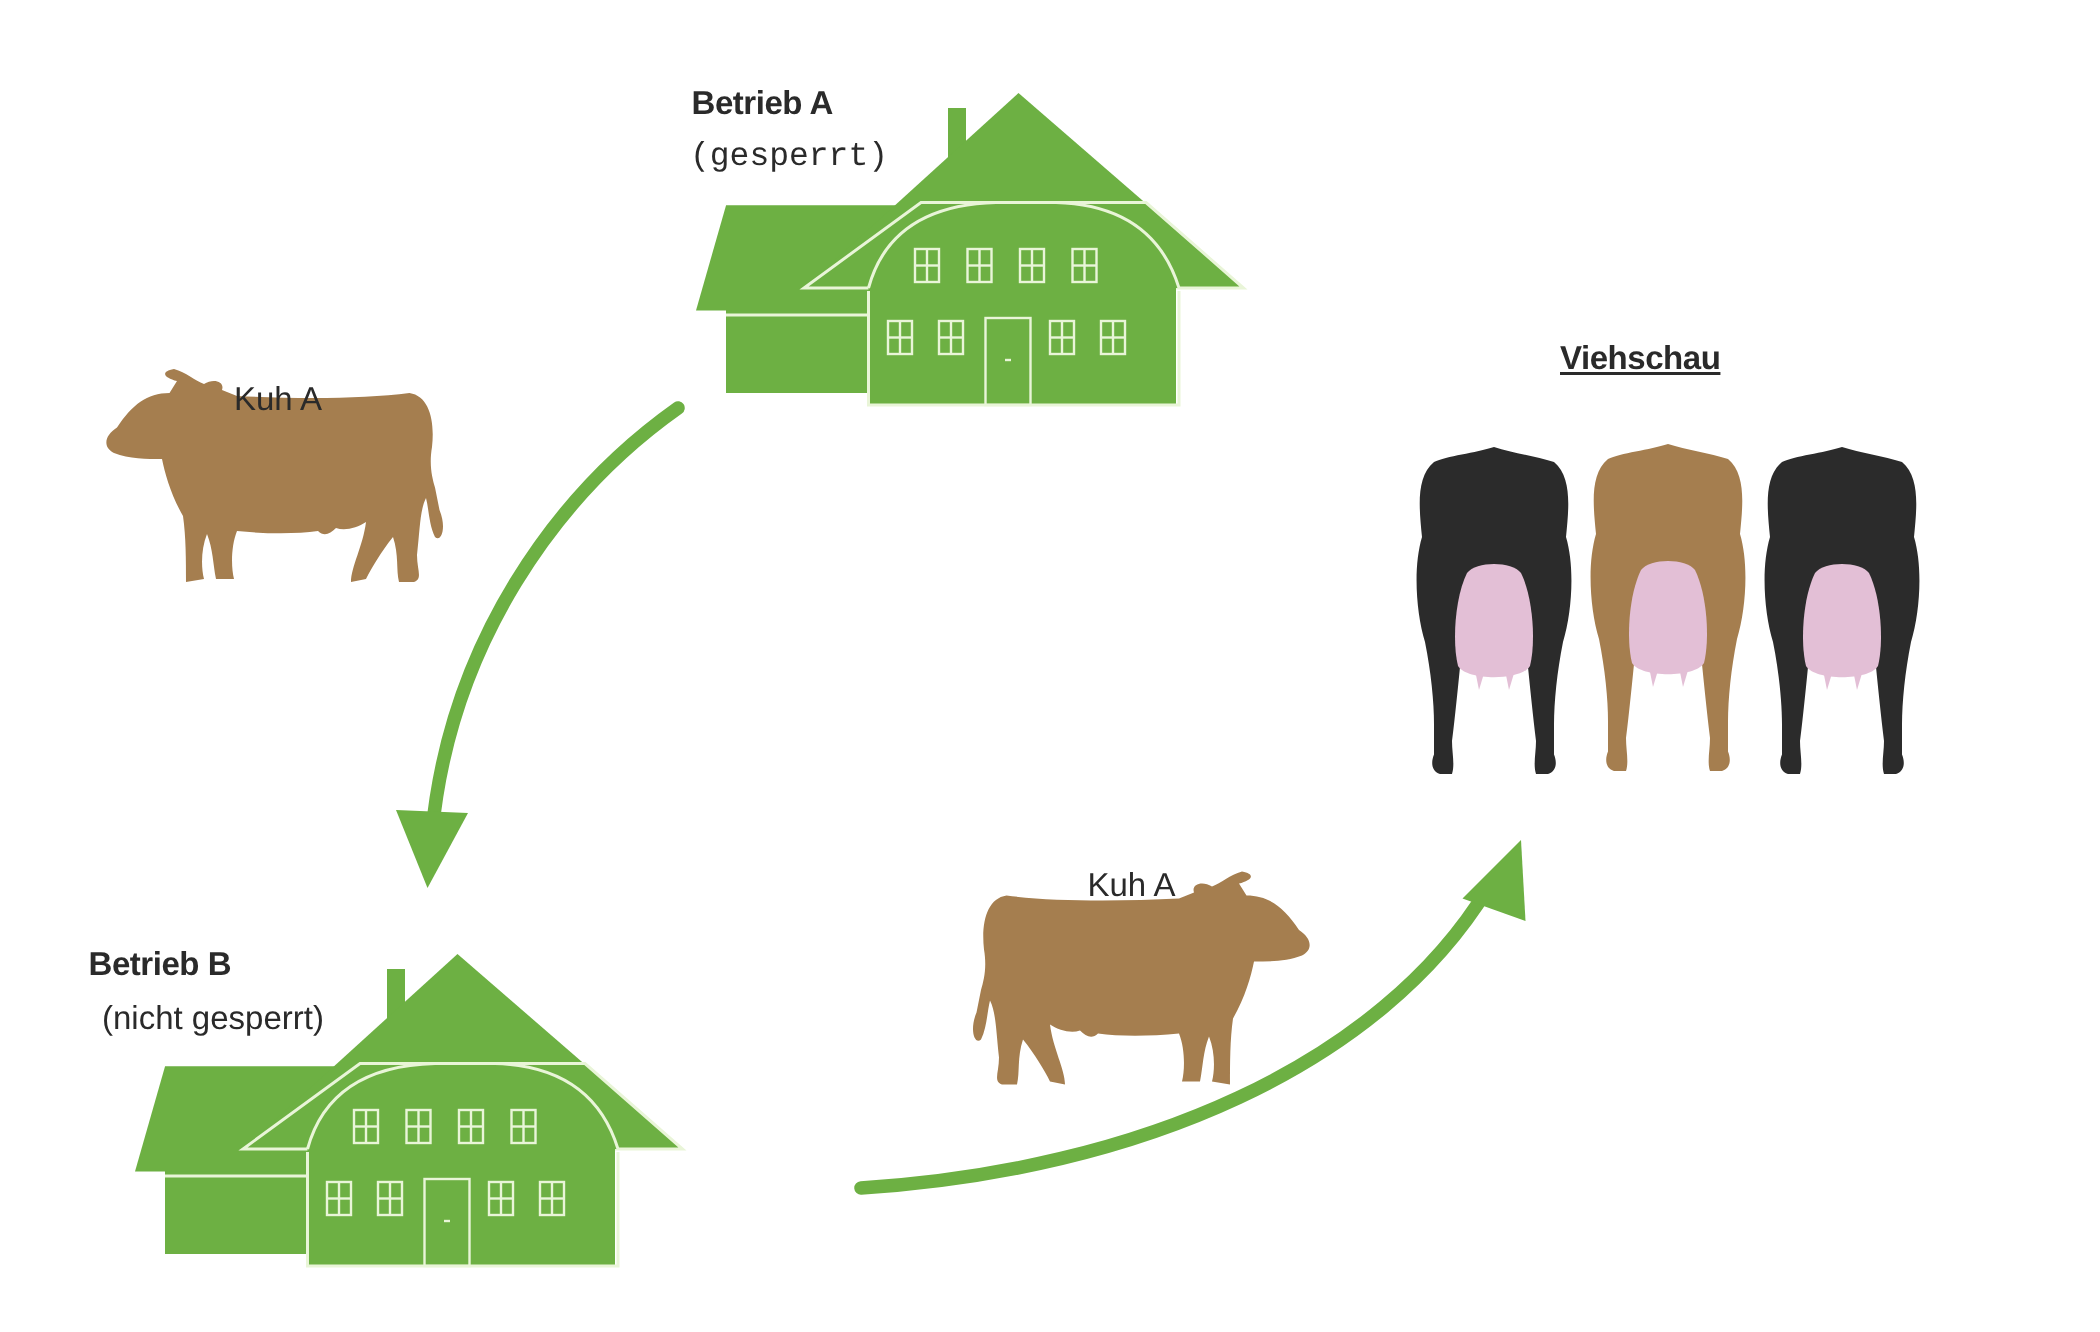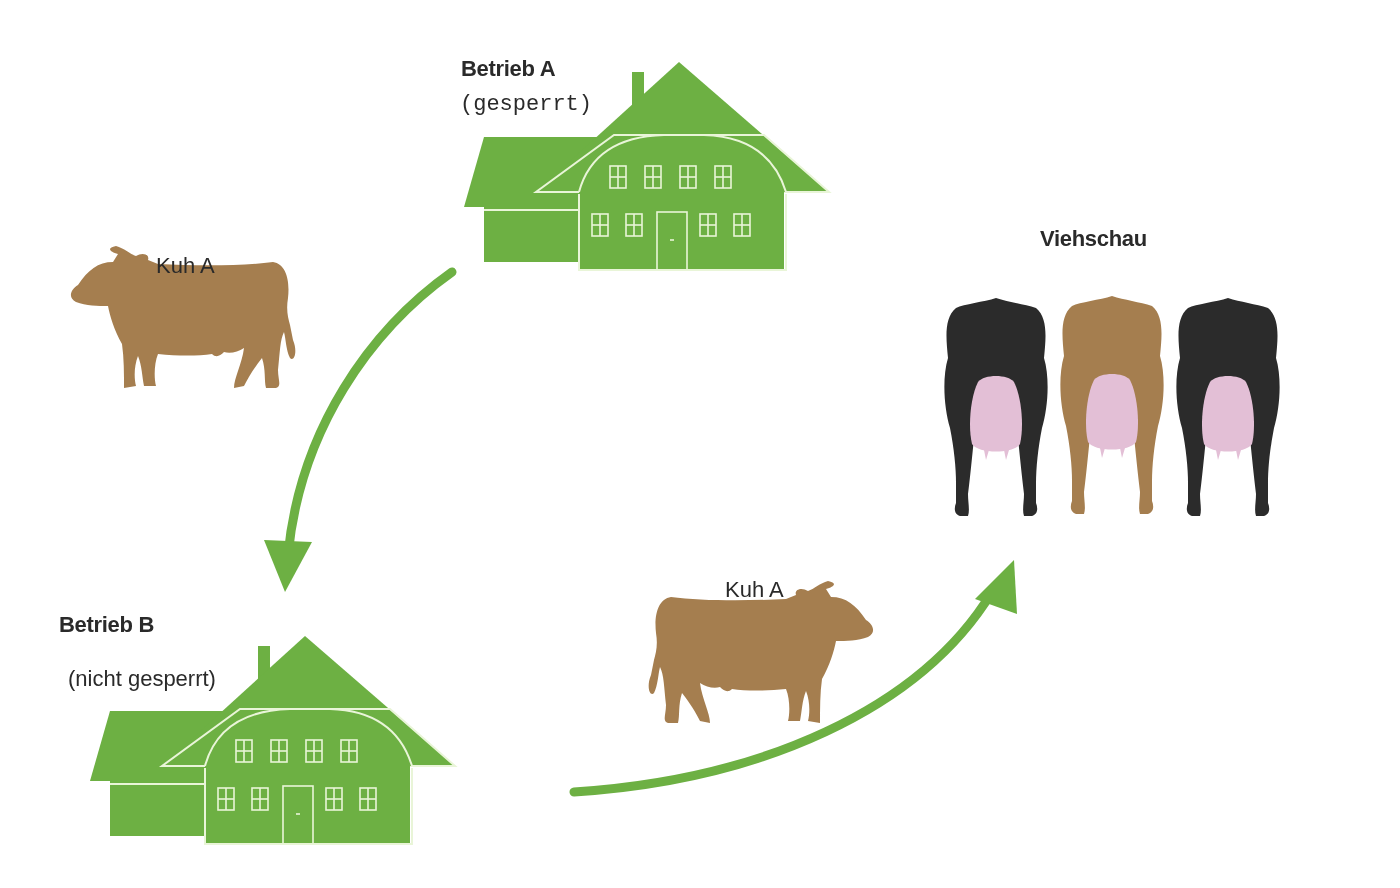--- a/index.html
+++ b/index.html
@@ -126,20 +126,20 @@
       <path d="M574,792 C760,780 920,710 992,592" fill="none" stroke="#6db043" stroke-width="9" stroke-linecap="round"></path>
       <polygon points="975,599 1014,560 1017,614" fill="#6db043"></polygon>
     </g>
   </svg>
 
   <div class="label title" style="left:461px; top:56px;">Betrieb A</div>
   <div class="label sub" style="left:460px; top:92px;font-family:Liberation Mono, monospace;">(gesperrt)</div>
 
   <div class="label cowlabel" style="left:156px; top:214px;">Kuh A</div>
 
-  <div class="label title" style="left:1040px; top:226px;">Viehschau</div>
+  <div class="label title" style="left:1040px; top:226px;text-decoration:underline;">Viehschau</div>
 
   <div class="label cowlabel" style="left:725px; top:538px;">Kuh A</div>
 
-  <div class="label title" style="left:59px; top:612px;">Betrieb B</div>
+  <div class="label title" style="left:59px; top:630px;">Betrieb B</div>
   <div class="label sub" style="left:68px; top:666px;">(nicht gesperrt)</div>
 
 </div>
 
 </body></html>

